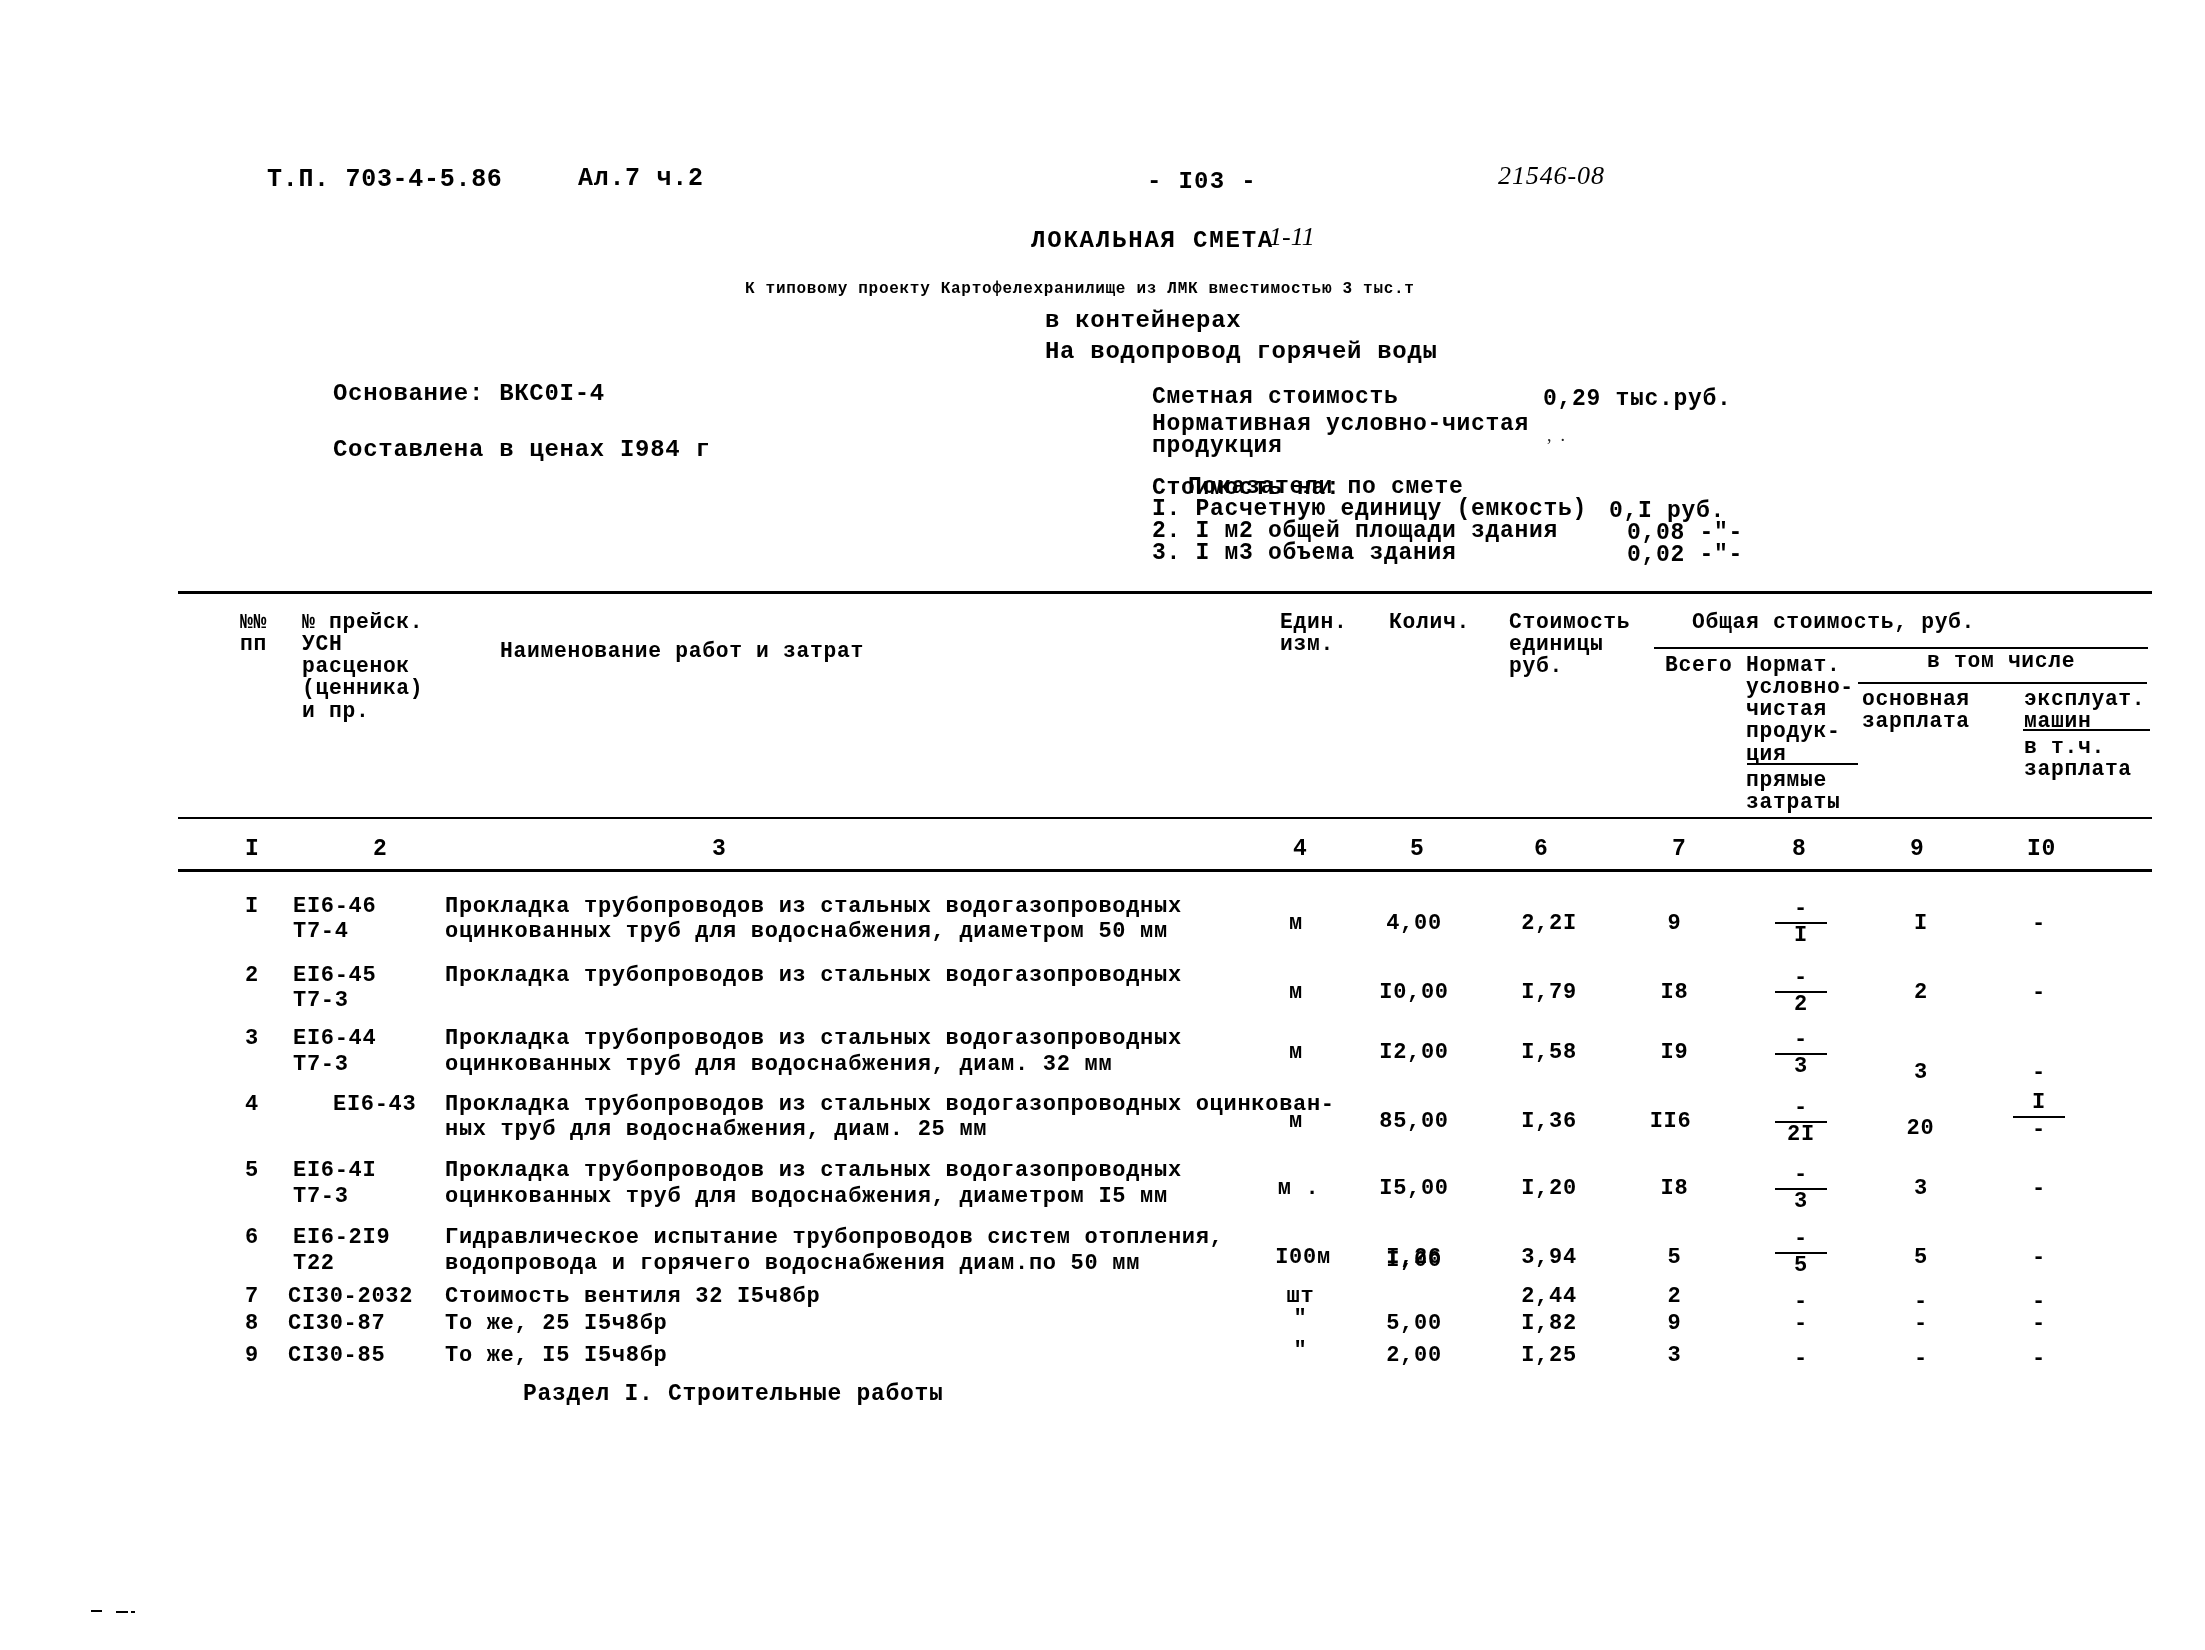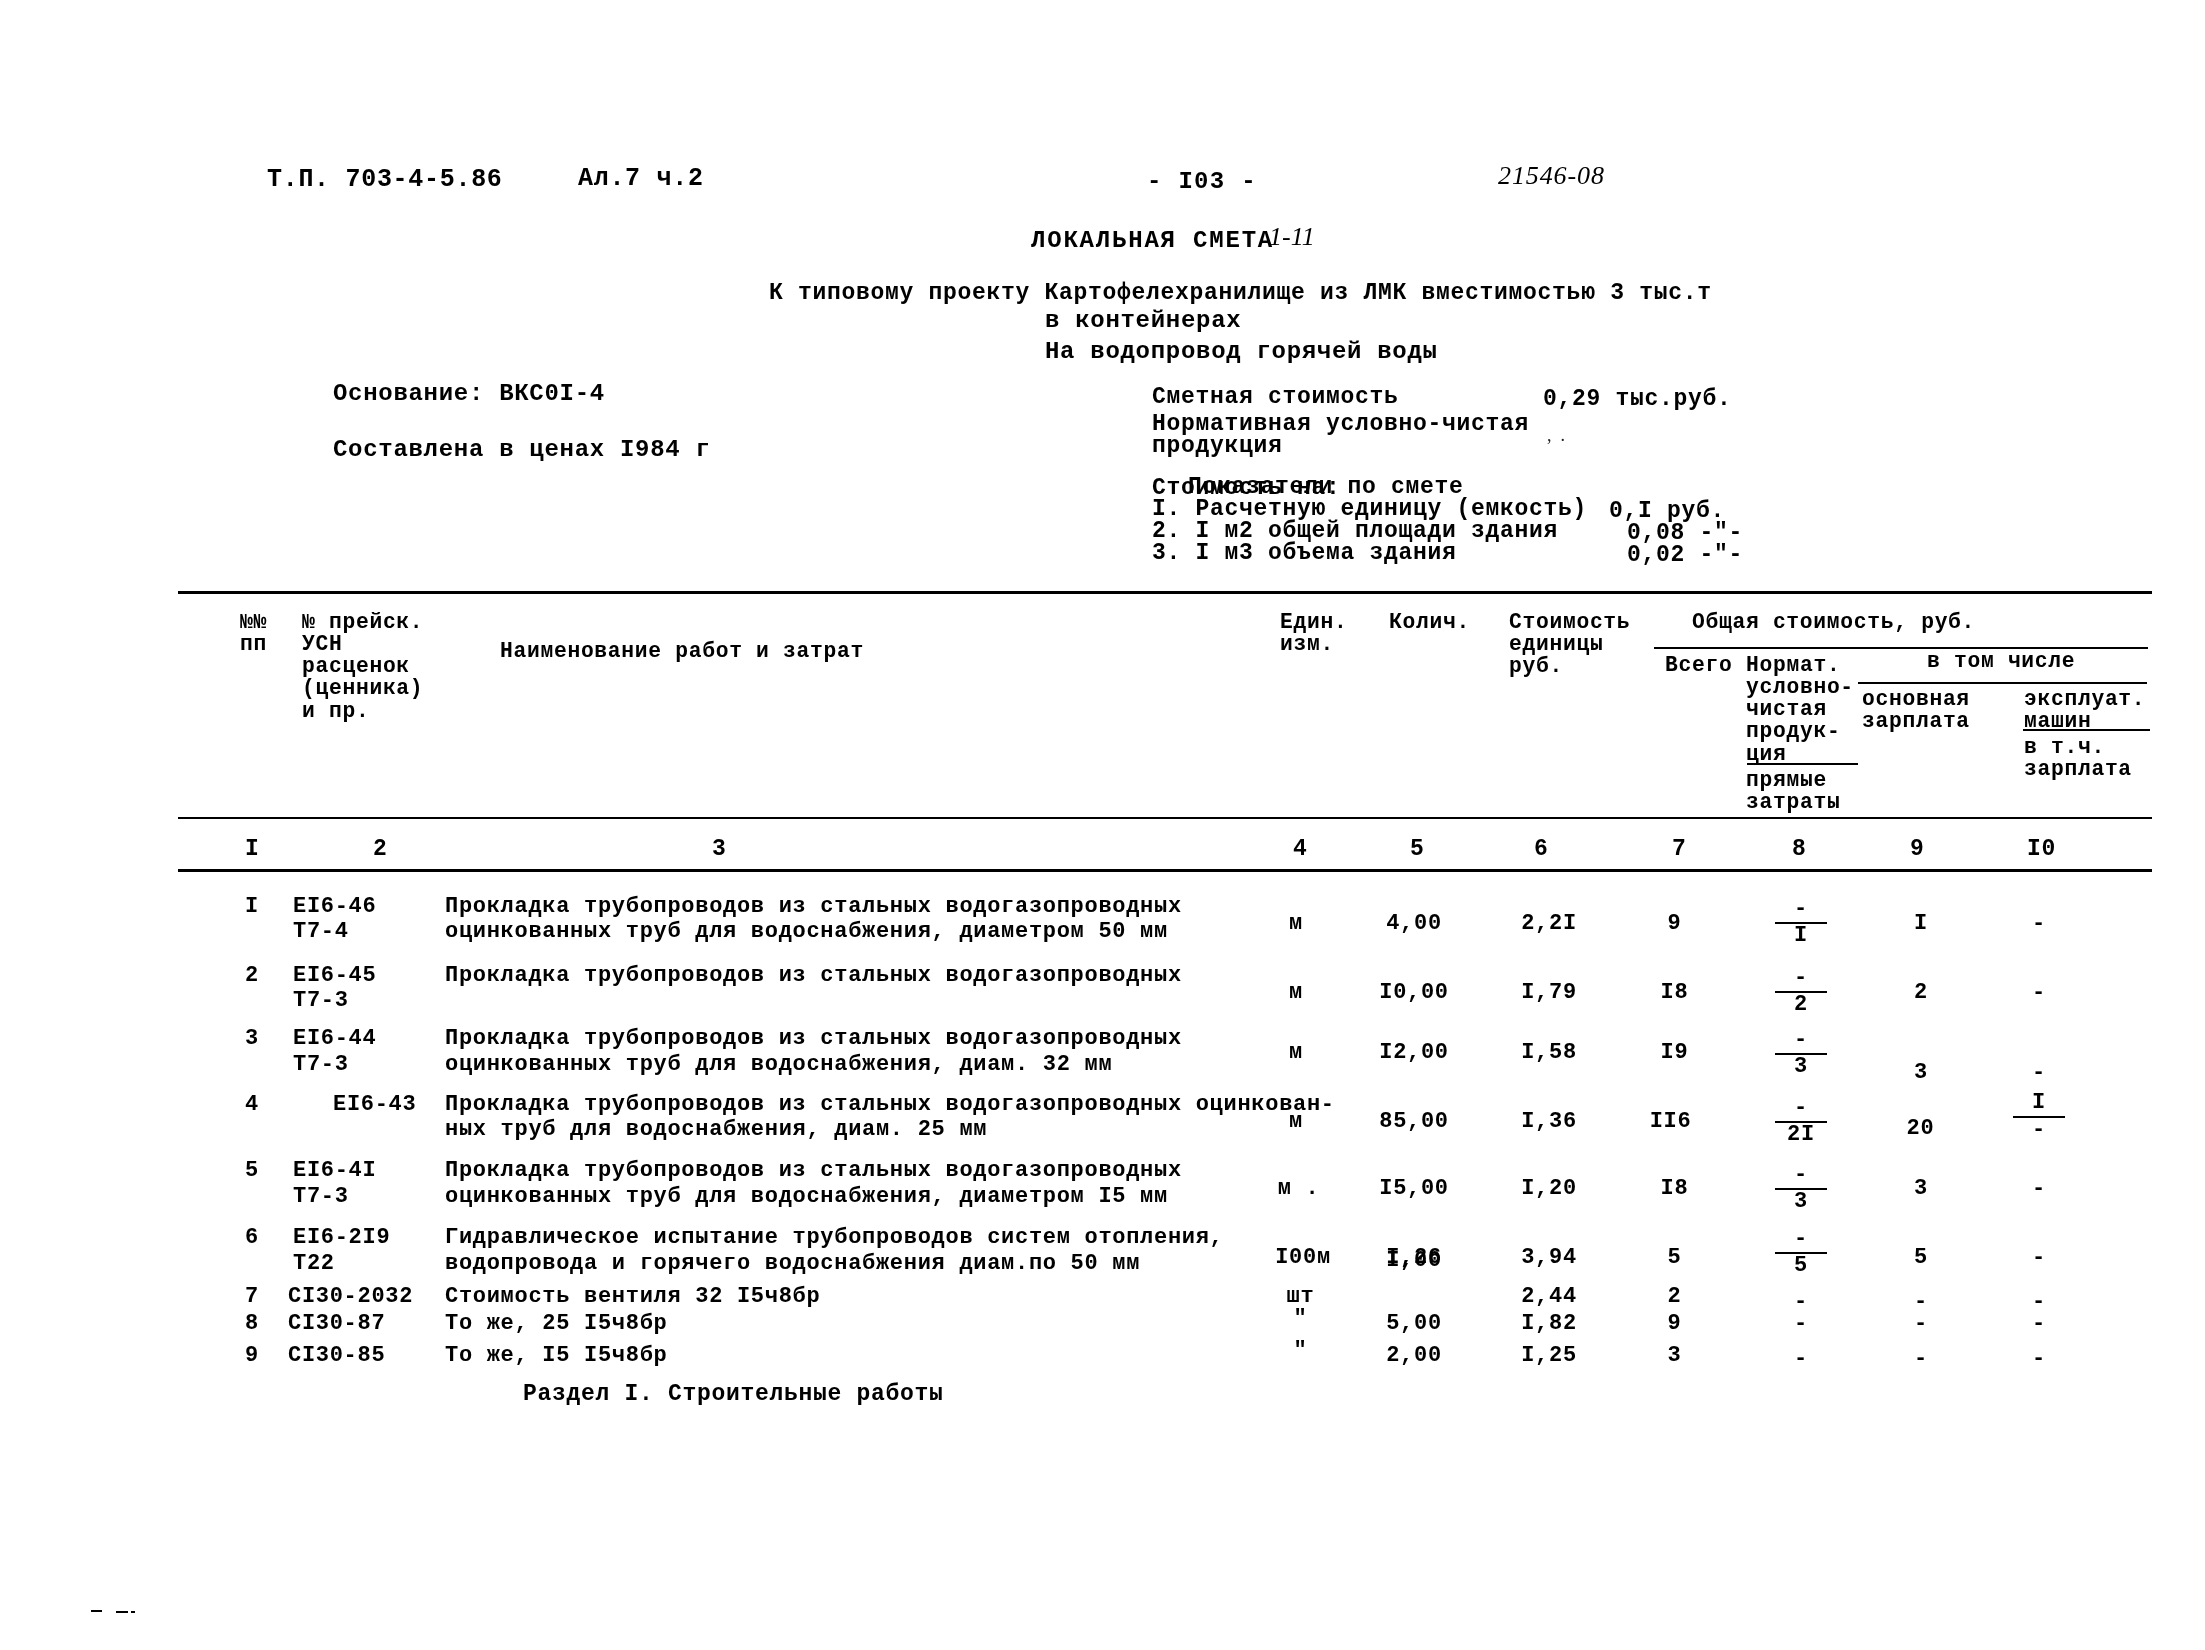--- a/index.html
+++ b/index.html
@@ -35,21 +35,21 @@
 
   
   .topcode   { left: 267px;  top: 165px;  font-size: 25px; }
   .topalb    { left: 578px; top: 164px;  font-size: 25px; }
   .pageno    { left: 1147px; top: 168px;  font-size: 24px; letter-spacing: 1.3px;}
   .docno     { left: 1498px; top: 161px;  font-size: 26px; letter-spacing: 0.9px; }
 
   .smeta-title { left: 1031px; top: 227px; font-size: 24px; letter-spacing: 1.8px; }
   .smeta-num   { left: 1269px; top: 222px; font-size: 26px; }
 
-  .line-k    { left: 769px; top: 280px;  font-size: 23px; }
+  .line-k    { left: 745px; top: 280px;  font-size: 16px; }
   .line-k2   { left: 1045px; top: 307px;  font-size: 24px; }
   .line-na   { left: 1045px; top: 338px;  font-size: 24px; }
 
   .osn       { left: 333px;  top: 380px;  font-size: 24px; }
   .sost      { left: 333px;  top: 436px;  font-size: 24px; }
 
   .rblk      { left: 1152px; font-size: 23px; line-height: 1.0; }
   .r1 { top: 386px; }
   .r2 { top: 413px; }
   .r3 { top: 435px; }

